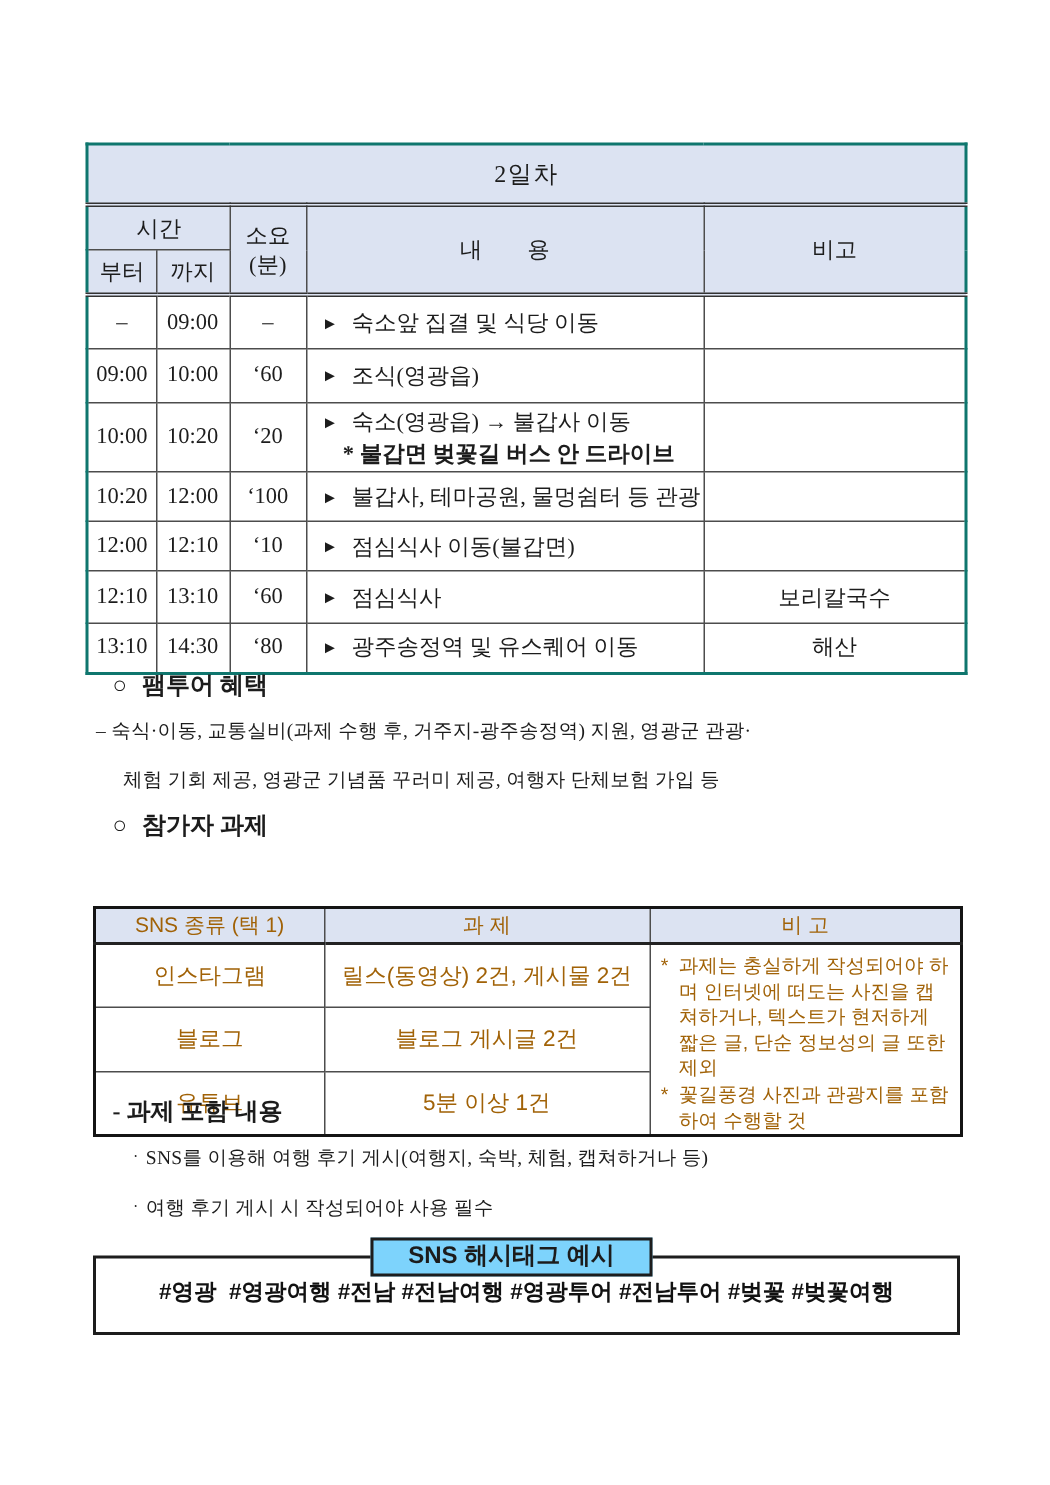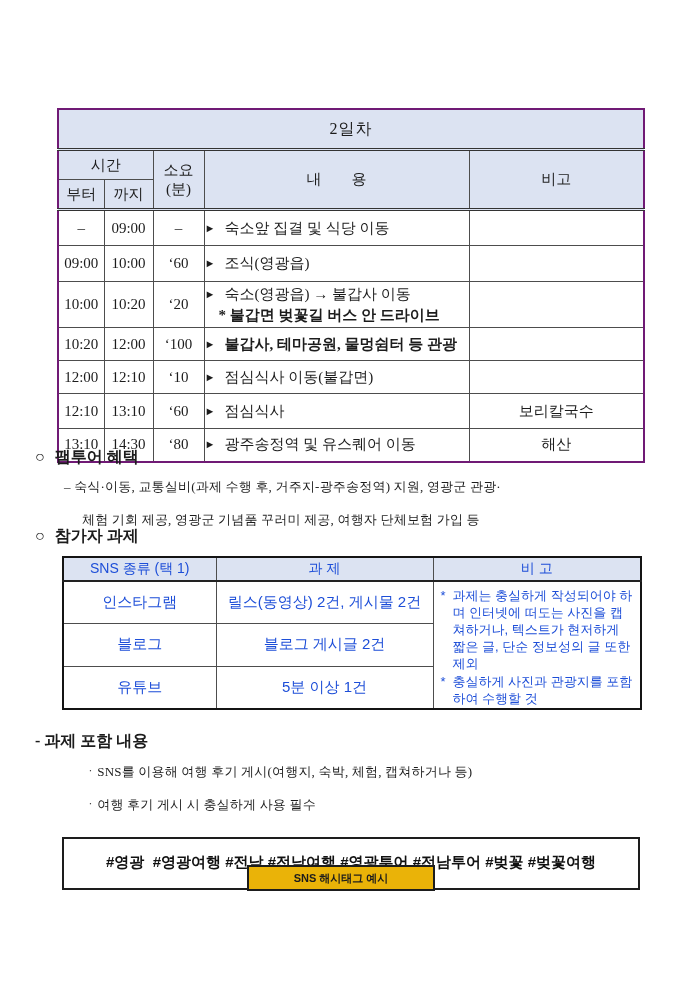--- a/index.html
+++ b/index.html
@@ -3,78 +3,78 @@
 <meta charset="utf-8">
 <style>
   html,body{margin:0;padding:0;}
   body{
     width:700px;height:990px;background:#ffffff;position:relative;
     font-family:"Liberation Serif","DejaVu Serif",serif;color:#1c1c1c;
     overflow:hidden;
   }
   
   #day-table{
-    position:absolute;left:57px;top:108px;width:586px;
+    position:absolute;left:57px;top:95px;width:586px;
     border-collapse:collapse;table-layout:fixed;
-    border:2px solid #701a75;
+    border:2px solid #0f766e;
     font-size:15px;
   }
   #day-table td{
     border:1px solid #4d4d4d;
     text-align:center;vertical-align:middle;
     padding:0;
   }
   #day-table .hdr{background:#dce3f2;}
   #day-table .title-cell{font-size:16px;letter-spacing:1px;height:38px;}
   #day-table .dbl{border-bottom:3px double #333;}
   .rh30{height:30px;padding-left:12px;}
   .rh36{height:36px;}
   .rh46{height:46px;}
   .rh33{height:33px;}
   .rh35{height:35px;}
   #day-table .content-cell{
-    text-align:left;padding:2px 4px 2px 0;
+    text-align:left;padding:2px 4px 2px 10px;
   }
   .cline{white-space:nowrap;}
   .arw{font-size:11px;margin-right:9px;vertical-align:1px;}
   .sub-line{font-weight:bold;padding-left:14px;margin-top:2px;}
-  .bold{font-weight:bold;}
-  
-  .sec-title{position:absolute;font-weight:bold;font-size:16px;white-space:nowrap;}
+  .bold{font-weight:normal;}
+  
+  .sec-title{position:absolute;font-weight:bold;font-size:16px;white-space:nowrap;margin-left:40px;}
   .body-line{position:absolute;font-size:13px;white-space:nowrap;letter-spacing:0.2px;}
   .marker{margin-right:10px;font-weight:bold;}
   
   #sns-table{
-    position:absolute;left:62px;top:556px;width:578px;
+    position:absolute;left:62px;top:604px;width:578px;
     border-collapse:collapse;table-layout:fixed;
     border:2px solid #141414;
     font-family:"Liberation Sans","DejaVu Sans",sans-serif;
-    font-size:15px;color:#1d4ed8;
+    font-size:15px;color:#a16207;
   }
   #sns-table td{
     border:1px solid #4d4d4d;text-align:center;vertical-align:middle;padding:0;
   }
   #sns-table .hdr{background:#dce3f2;height:22px;font-size:14px;border-bottom:2px solid #222;}
   #sns-table .rrow{height:38px;margin-left:28px;}
   #sns-table .note-cell{
     text-align:left;vertical-align:top;padding:5px 6px 0 6px;
     font-size:13px;line-height:17px;word-break:break-all;
   }
   .note-item{position:relative;padding-left:13px;margin-bottom:1px;}
   .note-item .nb{position:absolute;left:1px;top:0;}
   
   #tagbox{
     position:absolute;left:62px;top:837px;width:574px;height:49px;
     border:2px solid #1d1d1d;
     font-family:"Liberation Sans","DejaVu Sans",sans-serif;
   }
   #tagbox-title{
-    position:absolute;left:247px;top:865px;width:184px;height:22px;
-    border:2px solid #1d1d1d;background:#eab308;z-index:2;
-    text-align:center;line-height:22px;font-weight:bold;font-size:11px;
+    position:absolute;left:247px;top:825px;width:184px;height:22px;
+    border:2px solid #1d1d1d;background:#7dd3fc;z-index:2;
+    text-align:center;line-height:22px;font-weight:bold;font-size:16px;
     font-family:"Liberation Sans","DejaVu Sans",sans-serif;
   }
   .tagline{
     text-align:center;font-weight:bold;font-size:15px;line-height:19px;
     white-space:pre;color:#111;
   }
   #tagbox .tagline:first-child{margin-top:13px;}
 </style>
 </head>
 <body>
@@ -177,21 +177,21 @@
   </tr>
 </tbody>
   </table>
 
 <div class="sec-title" style="left:35px;top:447px;">
   <span class="marker">○</span><span>팸투어 혜택</span>
 </div>
 <div class="body-line" style="left:64px;top:478px;">– 숙식·이동, 교통실비(과제 수행 후, 거주지-광주송정역) 지원, 영광군 관광·</div>
 <div class="body-line" style="left:82px;top:511px;">체험 기회 제공, 영광군 기념품 꾸러미 제공, 여행자 단체보험 가입 등</div>
 
-<div class="sec-title" style="left:35px;top:526px;">
+<div class="sec-title" style="left:35px;top:540px;">
   <span class="marker">○</span><span>참가자 과제</span>
 </div>
 
 <table id="sns-table">
   <colgroup>
     <col style="width:153px">
       <col style="width:217px">
       <col style="width:208px">
   </colgroup>
   <tbody>
@@ -201,39 +201,39 @@
     <td class="hdr">비 고</td>
   </tr>
   <tr class="rrow">
     <td>인스타그램</td>
     <td>릴스(동영상) 2건, 게시물 2건</td>
     <td rowspan="3" class="note-cell">
       <div class="note-item">
         <span class="nb">*</span><span>과제는 충실하게 작성되어야 하며 인터넷에 떠도는 사진을 캡쳐하거나, 텍스트가 현저하게 짧은 글, 단순 정보성의 글 또한 제외</span>
       </div>
       <div class="note-item">
-        <span class="nb">*</span><span>충실하게 사진과 관광지를 포함하여 수행할 것</span>
+        <span class="nb">*</span><span>꽃길풍경 사진과 관광지를 포함하여 수행할 것</span>
       </div>
     </td>
   </tr>
   <tr class="rrow">
     <td>블로그</td>
     <td>블로그 게시글 2건</td>
   </tr>
   <tr class="rrow">
     <td>유튜브</td>
     <td>5분 이상 1건</td>
   </tr>
 </tbody>
   </table>
 
 <div class="sec-title" style="left:35px;top:731px;">- 과제 포함 내용</div>
 <div class="body-line" style="left:84px;top:763px;">
   <span>ㆍ</span><span>SNS를 이용해 여행 후기 게시(여행지, 숙박, 체험, 캡쳐하거나 등)</span>
 </div>
 <div class="body-line" style="left:84px;top:796px;">
-  <span>ㆍ</span><span>여행 후기 게시 시 충실하게 사용 필수</span>
+  <span>ㆍ</span><span>여행 후기 게시 시 작성되어야 사용 필수</span>
 </div>
 
 <div id="tagbox-title">SNS 해시태그 예시</div>
 <div id="tagbox">
   <div class="tagline">#영광  #영광여행 #전남 #전남여행 #영광투어 #전남투어 #벚꽃 #벚꽃여행</div>
 </div>
 
 </body></html>

